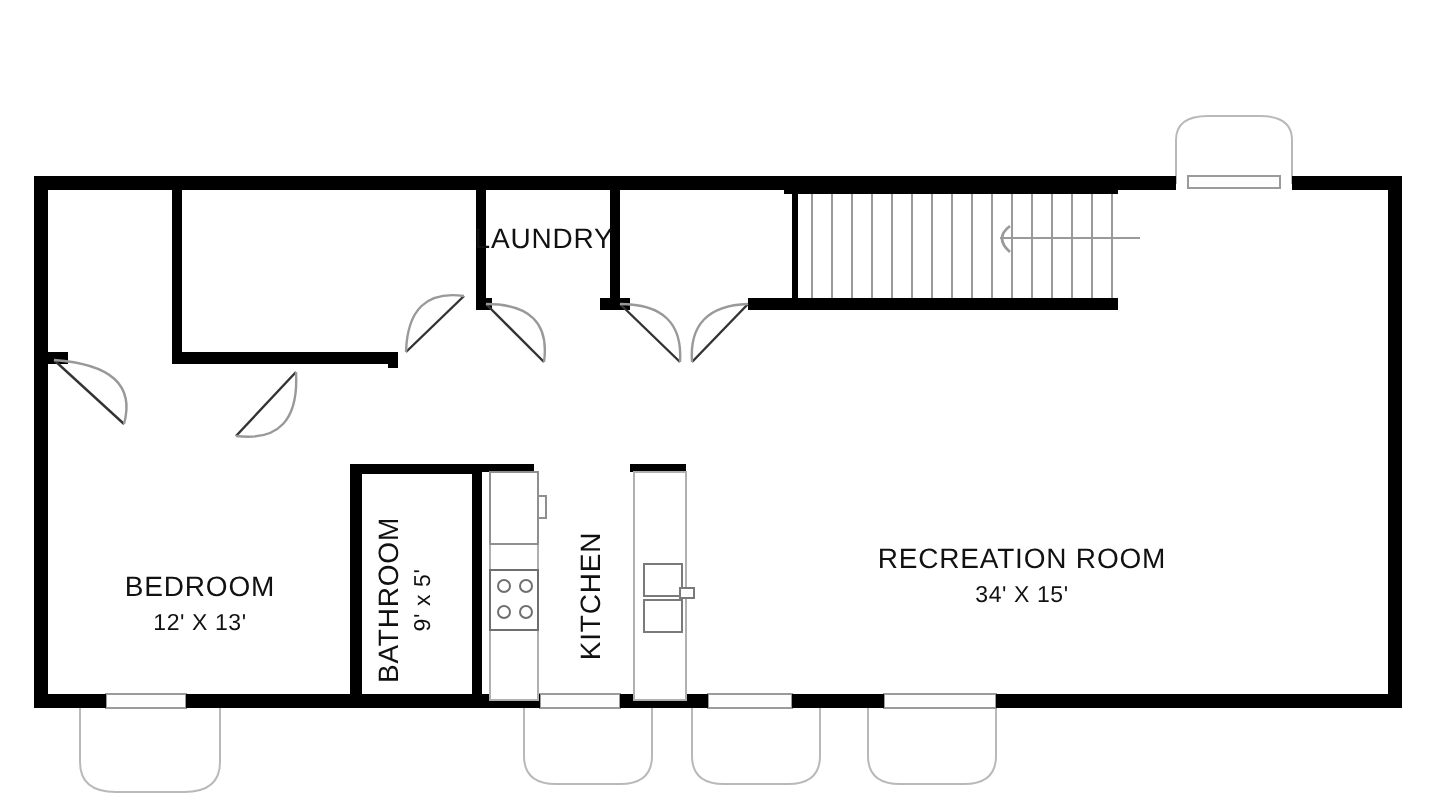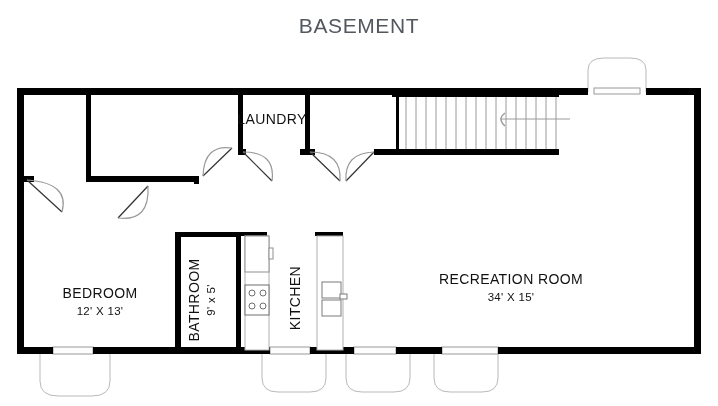--- a/index.html
+++ b/index.html
@@ -47,21 +47,20 @@
   .room-dims {
     font-size: 11.5px;
     letter-spacing: 0.3px;
   }
 </style>
 </head>
 <body>
 
 <div id="plan-root">
 
-  <div id="plan-title">BASEMENT</div>
 
   <svg id="plan-svg" width="718" height="406" viewBox="0 0 718 406">
 
     <g>
 
       <path d="M 40,351 L 40,381 Q 40,396 58,396 L 92,396 Q 110,396 110,381 L 110,351" fill="#ffffff" stroke="#b9b9b9" stroke-width="1"></path>
       <rect x="53" y="347" width="40" height="7" fill="#fdfdfd" stroke="#9a9a9a" stroke-width="1"></rect>
 
       <path d="M 262,351 L 262,378 Q 262,392 278,392 L 310,392 Q 326,392 326,378 L 326,351" fill="#ffffff" stroke="#b9b9b9" stroke-width="1"></path>
       <rect x="270" y="347" width="40" height="7" fill="#fdfdfd" stroke="#9a9a9a" stroke-width="1"></rect>

